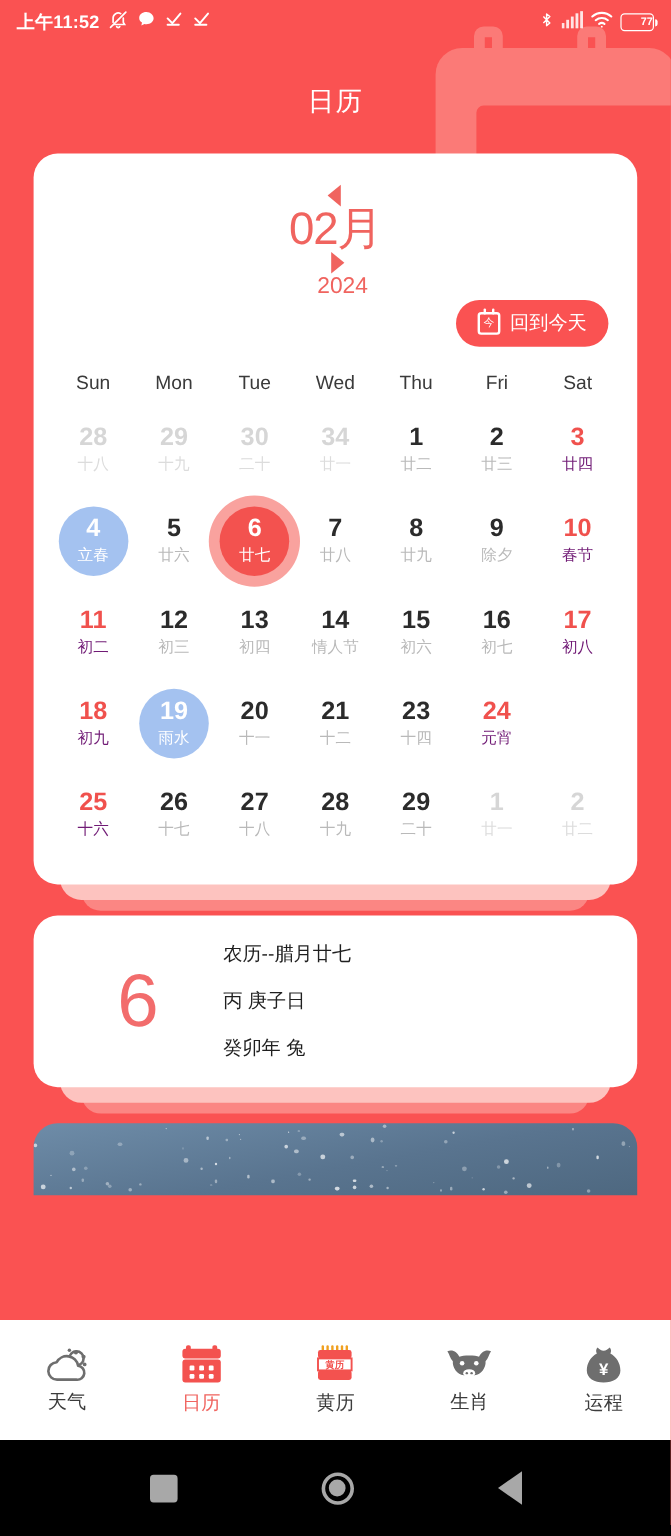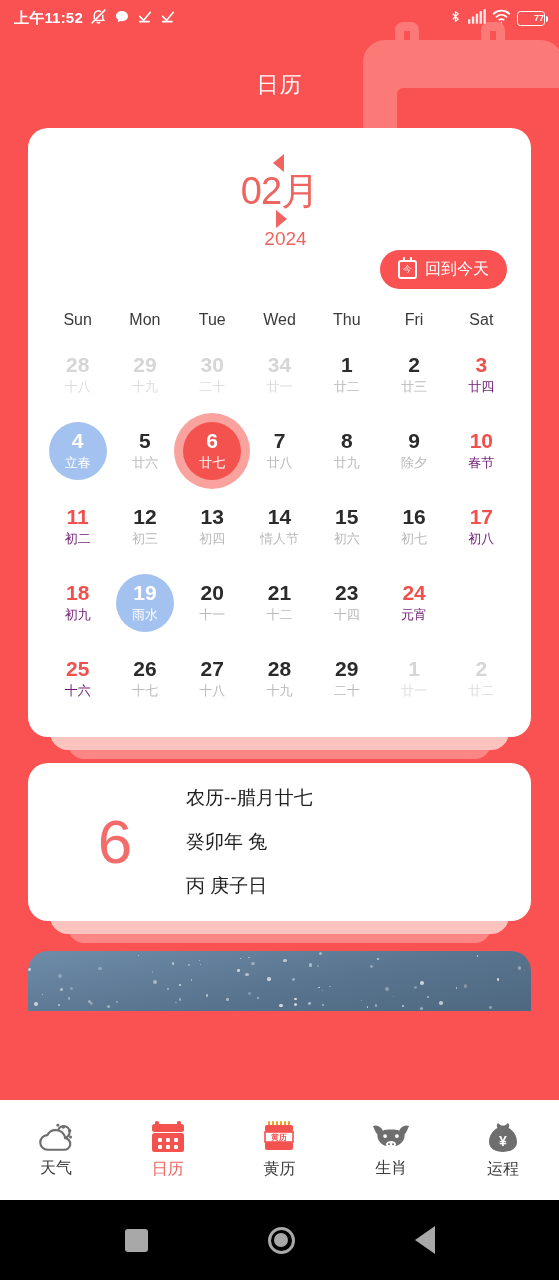--- a/index.html
+++ b/index.html
@@ -137,21 +137,21 @@
   .pill.sel .dnum,.pill.sel .dlun{color:#fff;}
   .pill.term{background:#A4C2F0;}
   .pill.term .dnum,.pill.term .dlun{color:#fff;}
 
   
   .detail{display:flex;align-items:center;padding:22px 10px 22px 22px;}
   .dleft{width:130px;text-align:center;flex:none;}
   .dbig{font-size:62px;color:#F26C6C;line-height:1;font-weight:400;}
   .dweek{font-size:21px;color:#F26C6C;margin-top:12px;}
   .dright{flex:1;display:flex;flex-direction:column;gap:18px;padding-left:6px;}
-  .dline{font-size:19px;color:#1F1F1F;}
+  .dline{font-size:16px;color:#1F1F1F;}
 
   
   .bluecard{
     position:relative;z-index:3;margin:0 28px;height:60px;
     border-radius:20px 20px 0 0;
     background:linear-gradient(170deg,#6E8CA8 0%,#59748F 55%,#4E6880 100%);
     overflow:hidden;
   }
   .flake{position:absolute;background:#fff;border-radius:50%;opacity:.55;}
 
@@ -503,22 +503,22 @@
   <div class="cardwrap" style="margin-bottom:30px;">
     <div class="shadow2"></div>
     <div class="shadow1"></div>
     <div class="card">
       <div class="detail">
         <div class="dleft">
           <div class="dbig">6</div>
         </div>
         <div class="dright">
           <div class="dline">农历--腊月廿七</div>
+          <div class="dline">丙  庚子日</div>
           <div class="dline">癸卯年  兔</div>
-          <div class="dline">丙  庚子日</div>
         </div>
       </div>
     </div>
   </div>
 </div>
 
 <div class="bluecard" id="bluecard">
     <span class="flake" style="width: 2.79117px; height: 2.79117px; left: 29.9265%; top: 54.2292%; opacity: 0.743546;"></span>
     <span class="flake" style="width: 3.01656px; height: 3.01656px; left: 52.9203%; top: 86.9894%; opacity: 0.707663;"></span>
     <span class="flake" style="width: 1.22368px; height: 1.22368px; left: 99.7373%; top: 20.9634%; opacity: 0.346677;"></span>

